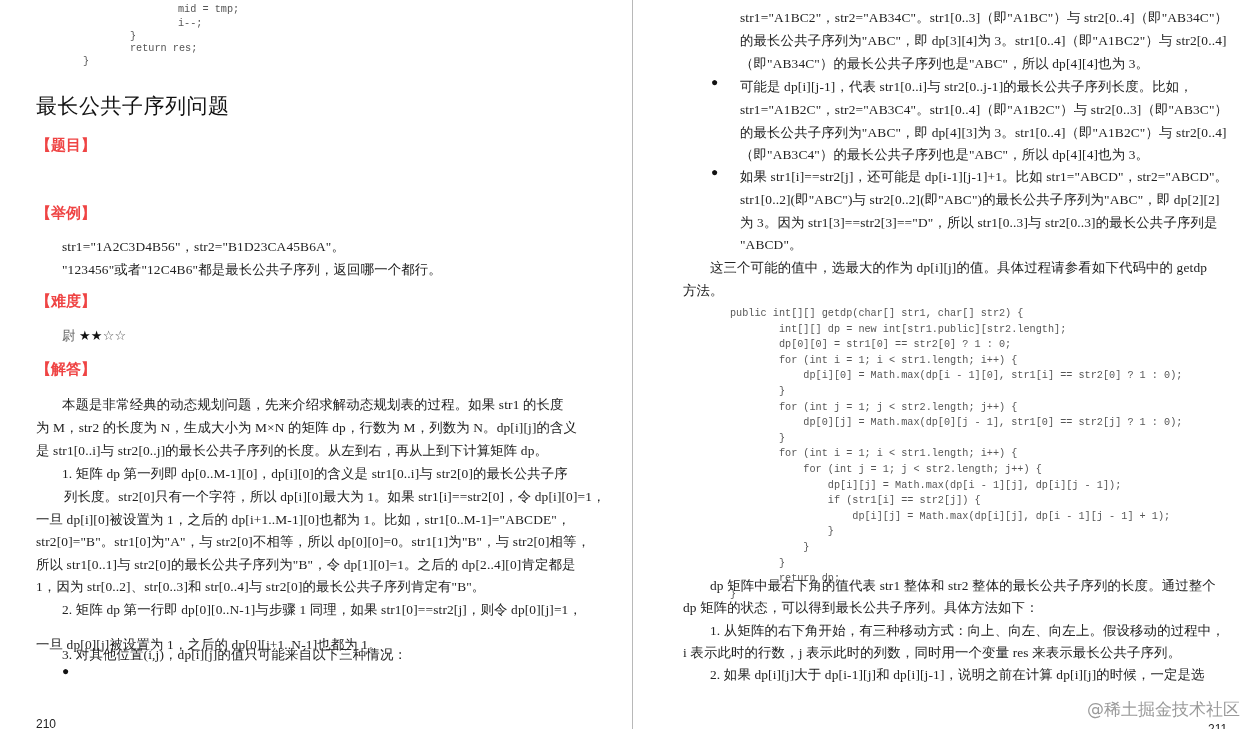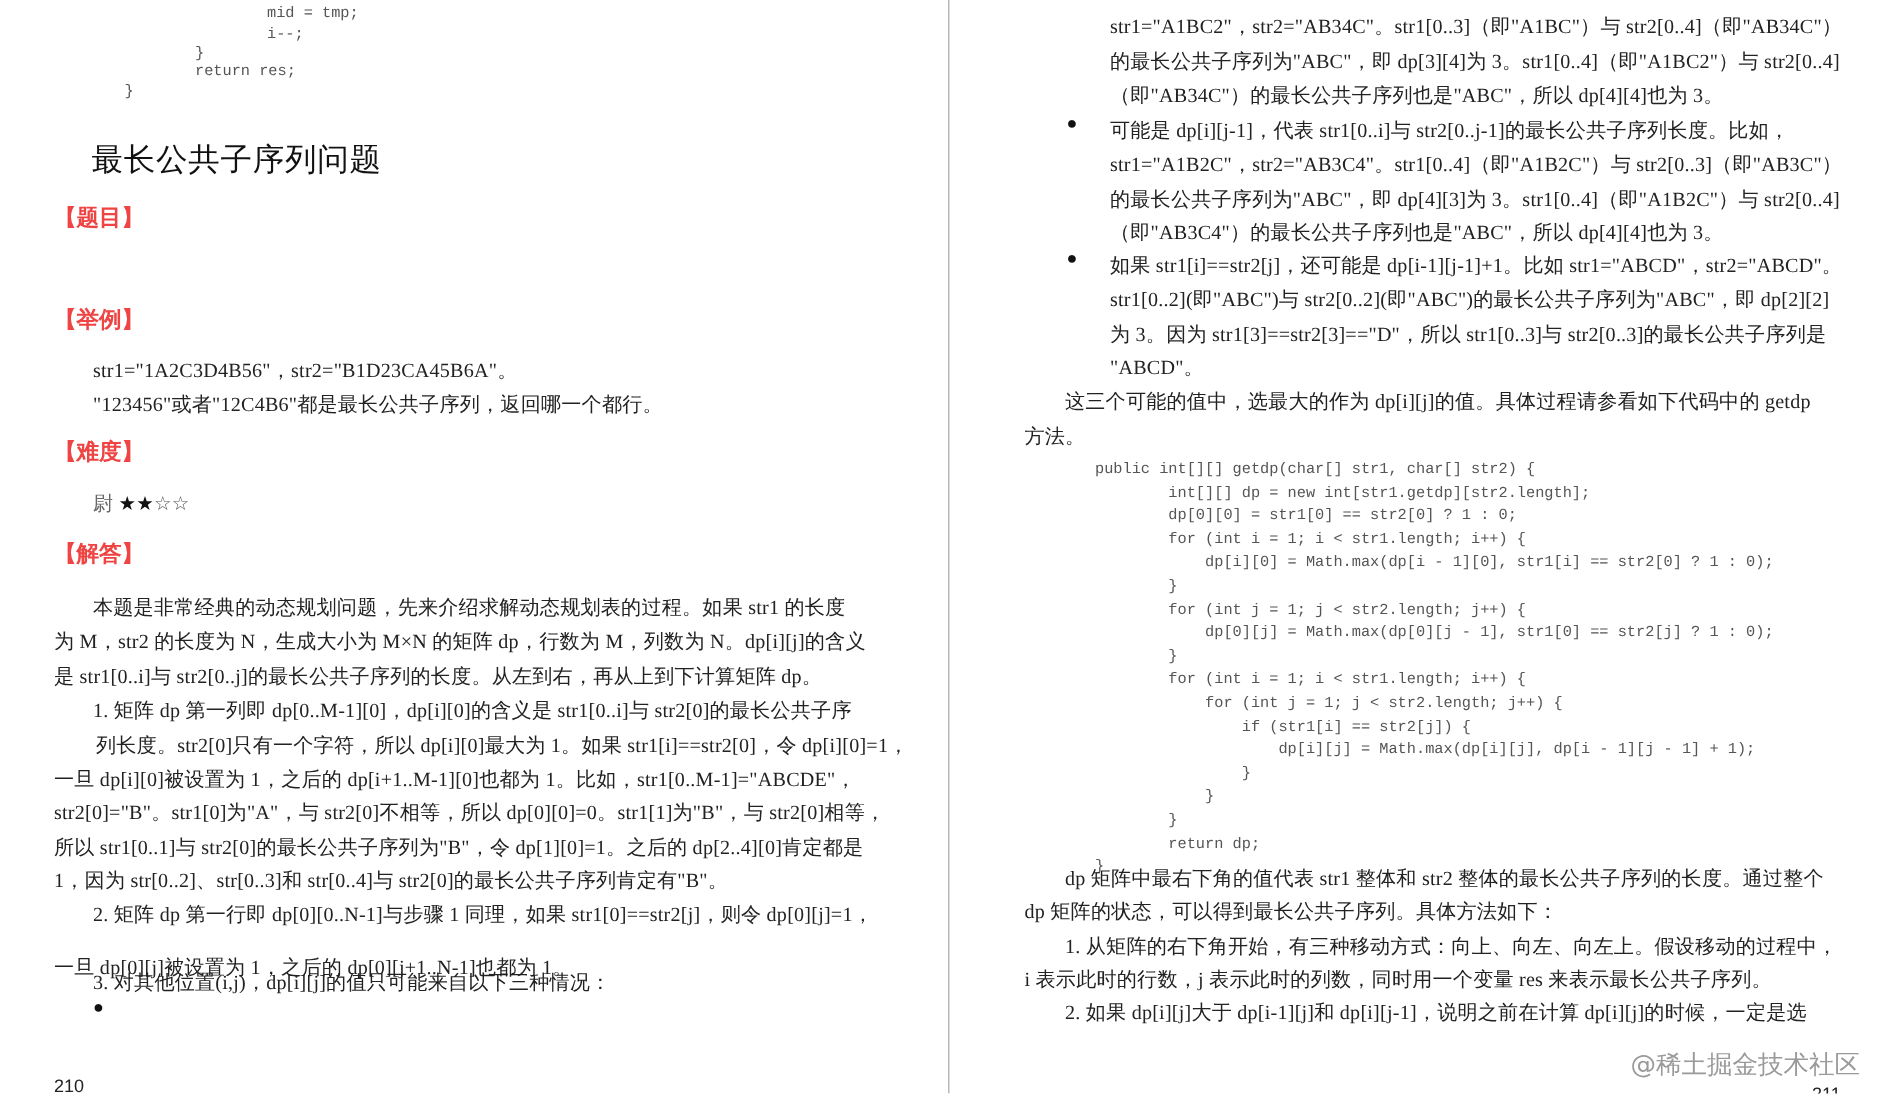--- a/index.html
+++ b/index.html
@@ -8,21 +8,21 @@
     position:relative; color:#1a1a1a;
     font-family:"Liberation Serif", "DejaVu Serif", serif;
   }
   .page { position:absolute; top:0; height:729px; }
   .page-left { left:0; width:632px; }
   .page-right { left:633px; width:621px; }
   .divider { position:absolute; left:632px; top:0; width:1px; height:729px; background:#b8b8b8; }
 
   .abs { position:absolute; white-space:nowrap; }
   .code { font-family:"Liberation Mono", "DejaVu Sans Mono", monospace; color:#555; font-size:10.2px; line-height:15.6px; white-space:pre; }
-  .title { font-family:Liberation Sans, sans-serif; font-size:21px; color:#111; letter-spacing:0.5px;margin-left:25px; }
+  .title { font-family:Liberation Sans, sans-serif; font-size:21px; color:#111; letter-spacing:0.5px; }
   .section { font-family:"DejaVu Sans", "Liberation Sans", sans-serif; font-size:15px; font-weight:bold; color:#ef4444; }
   .txt { font-size:13.4px; color:#222; letter-spacing:0.15px; }
   .bullet { font-size:12px; color:#111; }
   .pagenum { font-family:"Liberation Sans", sans-serif; font-size:12px; color:#222; }
   .stars-filled { color:#111; font-size:13px; }
   .stars-empty { color:#555; font-size:13px; }
   .watermark { font-family:"DejaVu Sans", sans-serif; font-size:17px; color:#9a9a9a; }
 </style>
 </head>
 <body>
@@ -87,30 +87,31 @@
   <div class="abs txt" style="left:107px; top:168px;">如果 str1[i]==str2[j]，还可能是 dp[i-1][j-1]+1。比如 str1="ABCD"，str2="ABCD"。</div>
   <div class="abs txt" style="left:107px; top:191px;">str1[0..2](即"ABC")与 str2[0..2](即"ABC")的最长公共子序列为"ABC"，即 dp[2][2]</div>
   <div class="abs txt" style="left:107px; top:214px;">为 3。因为 str1[3]==str2[3]=="D"，所以 str1[0..3]与 str2[0..3]的最长公共子序列是</div>
   <div class="abs txt" style="left:107px; top:236px;">"ABCD"。</div>
 
   <div class="abs txt" style="left:77px; top:259px;">这三个可能的值中，选最大的作为 dp[i][j]的值。具体过程请参看如下代码中的 getdp</div>
   <div class="abs txt" style="left:50px; top:282px;">方法。</div>
 
   <div class="abs" style="left:97px; top:306px;">
     <div class="code">public int[][] getdp(char[] str1, char[] str2) {</div>
-    <div class="code">        int[][] dp = new int[str1.getdp][str2.length];</div>
+    <div class="code">        int[][] dp = new int[str1.public][str2.length];</div>
     <div class="code">        dp[0][0] = str1[0] == str2[0] ? 1 : 0;</div>
     <div class="code">        for (int i = 1; i &lt; str1.length; i++) {</div>
     <div class="code">            dp[i][0] = Math.max(dp[i - 1][0], str1[i] == str2[0] ? 1 : 0);</div>
     <div class="code">        }</div>
     <div class="code">        for (int j = 1; j &lt; str2.length; j++) {</div>
     <div class="code">            dp[0][j] = Math.max(dp[0][j - 1], str1[0] == str2[j] ? 1 : 0);</div>
     <div class="code">        }</div>
     <div class="code">        for (int i = 1; i &lt; str1.length; i++) {</div>
     <div class="code">            for (int j = 1; j &lt; str2.length; j++) {</div>
+    <div class="code">                dp[i][j] = Math.max(dp[i - 1][j], dp[i][j - 1]);</div>
     <div class="code">                if (str1[i] == str2[j]) {</div>
     <div class="code">                    dp[i][j] = Math.max(dp[i][j], dp[i - 1][j - 1] + 1);</div>
     <div class="code">                }</div>
     <div class="code">            }</div>
     <div class="code">        }</div>
     <div class="code">        return dp;</div>
     <div class="code">}</div>
   </div>
 
   <div class="abs txt" style="left:77px; top:577px;">dp 矩阵中最右下角的值代表 str1 整体和 str2 整体的最长公共子序列的长度。通过整个</div>

